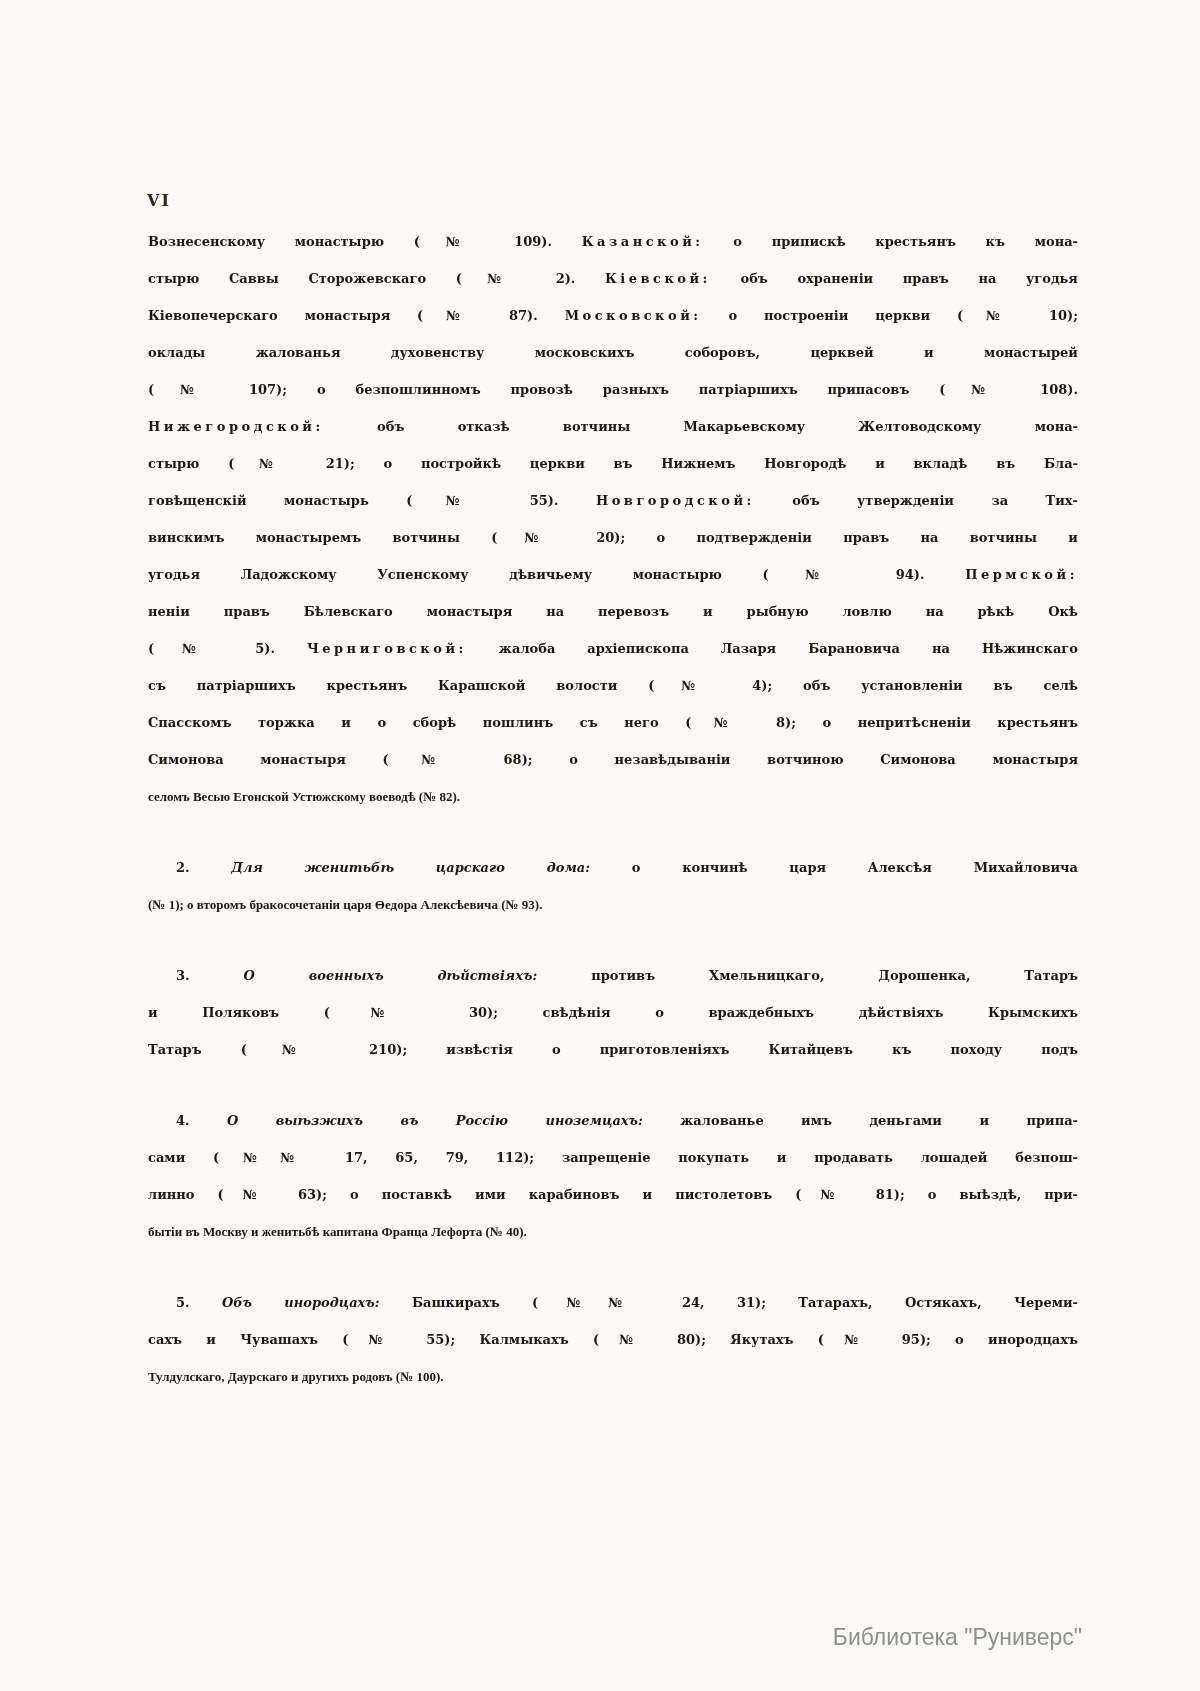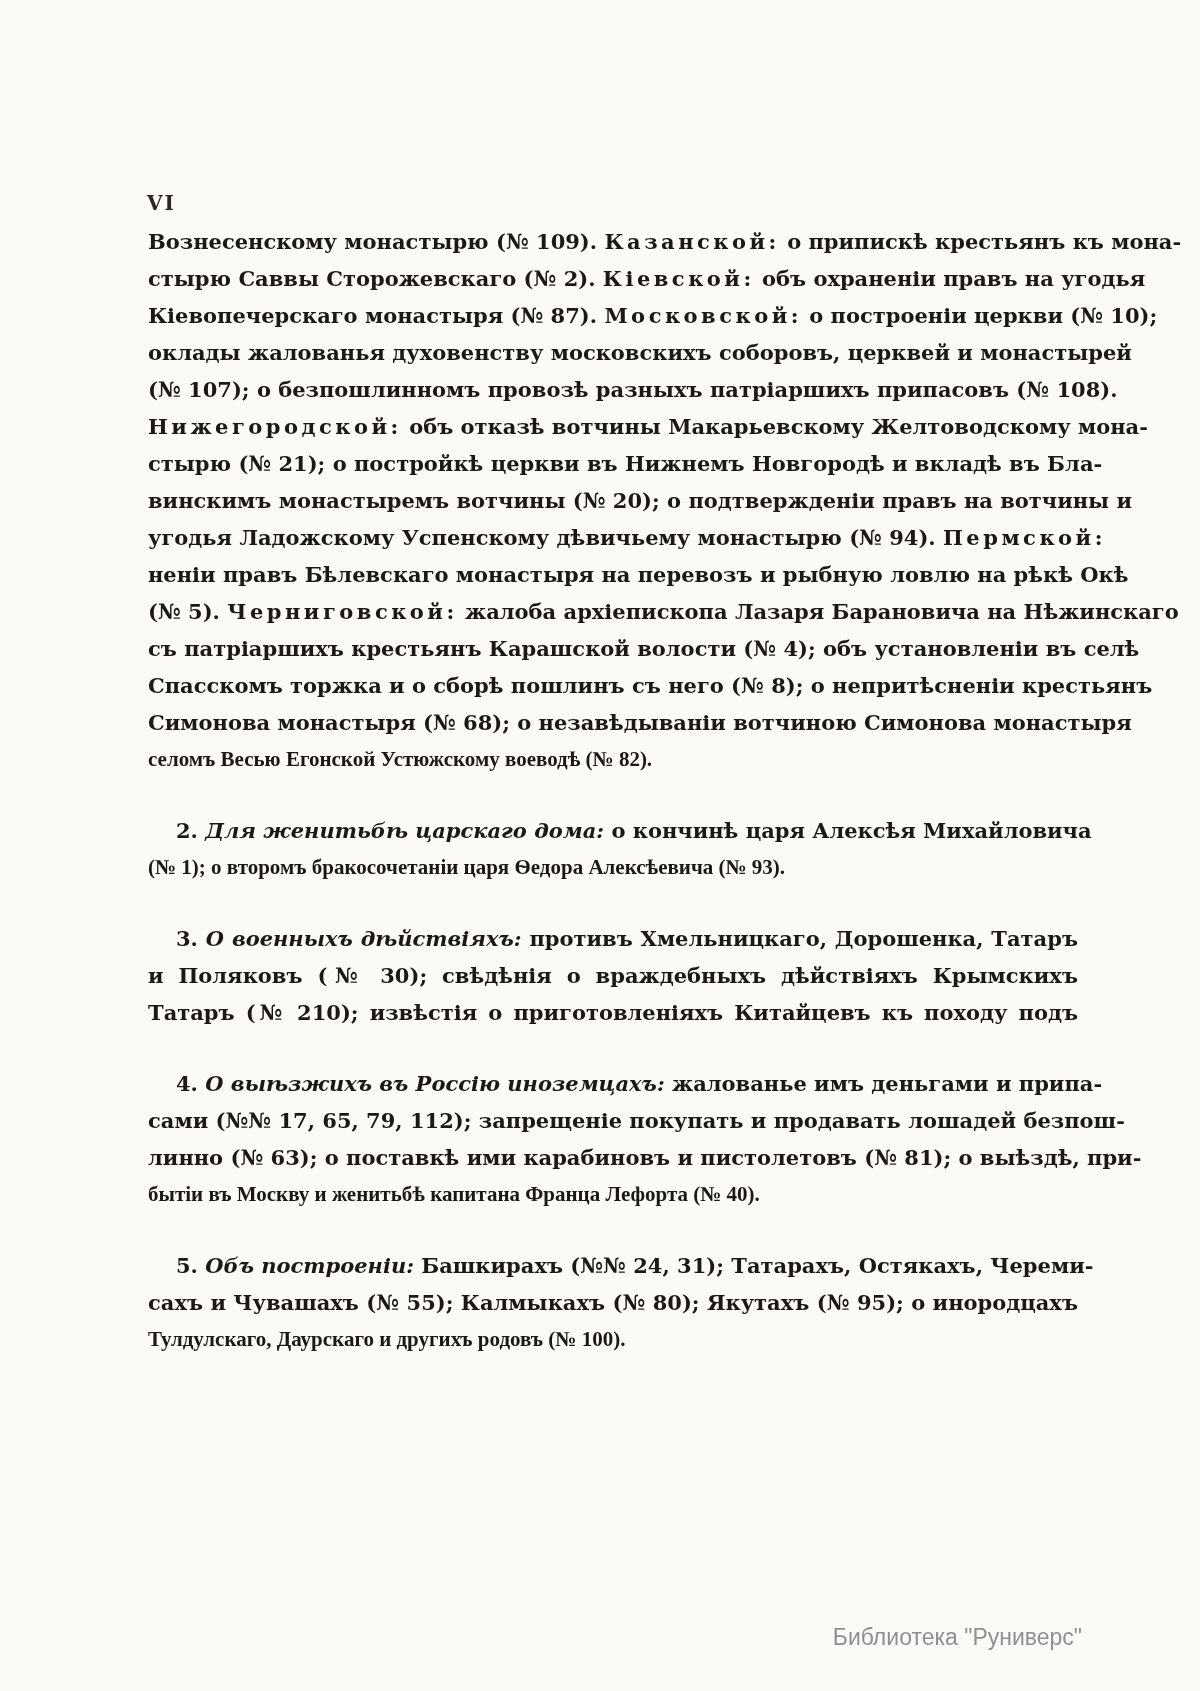--- a/index.html
+++ b/index.html
@@ -8,26 +8,26 @@
     background: #fbfaf7;
     font-family: "DejaVu Serif", serif;
     position: relative;
     overflow: hidden;
   }
   .page {
     position: absolute; inset: 0;
   }
   .page-num {
     position: absolute; left: 147px; top: 191px;
-    font-size: 20px; font-weight: 700; letter-spacing: 2px;
+    font-size: 16px; font-weight: 700; letter-spacing: 2px;
     color: #2b2722;
   }
   .content {
     position: absolute; left: 148px; top: 223px; width: 930px;
-    font-size: 21px; font-weight: 700; line-height: 37px;
+    font-size: 13px; font-weight: 700; line-height: 37px;
     color: #1c1914;
     text-rendering: optimizeLegibility;
   }
   .para { margin: 0; }
   .para.numbered { margin-top: 34px; }
   .line {
     height: 37px;
     text-align: justify;
     text-align-last: justify;
     text-justify: inter-word;
@@ -55,20 +55,21 @@
 
   <div class="content" id="content" style="color: rgb(28, 25, 20);">
       <div class="para">
         <div class="line">Вознесенскому монастырю (№ 109). <span class="g">Казанской:</span> о припискѣ крестьянъ къ мона-</div>
         <div class="line">стырю Саввы Сторожевскаго (№ 2). <span class="g">Кіевской:</span> объ охраненіи правъ на угодья</div>
         <div class="line">Кіевопечерскаго монастыря (№ 87). <span class="g">Московской:</span> о построеніи церкви (№ 10);</div>
         <div class="line">оклады жалованья духовенству московскихъ соборовъ, церквей и монастырей</div>
         <div class="line">(№ 107); о безпошлинномъ провозѣ разныхъ патріаршихъ припасовъ (№ 108).</div>
         <div class="line"><span class="g">Нижегородской:</span> объ отказѣ вотчины Макарьевскому Желтоводскому мона-</div>
         <div class="line">стырю (№ 21); о постройкѣ церкви въ Нижнемъ Новгородѣ и вкладѣ въ Бла-</div>
+        <div class="line">говѣщенскій монастырь (№ 55). <span class="g">Новгородской:</span> объ утвержденіи за Тих-</div>
         <div class="line">винскимъ монастыремъ вотчины (№ 20); о подтвержденіи правъ на вотчины и</div>
         <div class="line">угодья Ладожскому Успенскому дѣвичьему монастырю (№ 94). <span class="g">Пермской:</span></div>
         <div class="line">неніи правъ Бѣлевскаго монастыря на перевозъ и рыбную ловлю на рѣкѣ Окѣ</div>
         <div class="line">(№ 5). <span class="g">Черниговской:</span> жалоба архіепископа Лазаря Барановича на Нѣжинскаго</div>
         <div class="line">съ патріаршихъ крестьянъ Карашской волости (№ 4); объ установленіи въ селѣ</div>
         <div class="line">Спасскомъ торжка и о сборѣ пошлинъ съ него (№ 8); о непритѣсненіи крестьянъ</div>
         <div class="line">Симонова монастыря (№ 68); о незавѣдываніи вотчиною Симонова монастыря</div>
         <div class="line last">селомъ Весью Егонской Устюжскому воеводѣ (№ 82).</div>
       </div>
       <div class="para numbered">
@@ -80,20 +81,20 @@
         <div class="line">и Поляковъ (№ 30); свѣдѣнія о враждебныхъ дѣйствіяхъ Крымскихъ</div>
         <div class="line">Татаръ (№ 210); извѣстія о приготовленіяхъ Китайцевъ къ походу подъ</div>
       </div>
       <div class="para numbered">
         <div class="line indent"><span class="b">4.</span> <span class="i">О выѣзжихъ въ Россію иноземцахъ:</span> жалованье имъ деньгами и припа-</div>
         <div class="line">сами (№№ 17, 65, 79, 112); запрещеніе покупать и продавать лошадей безпош-</div>
         <div class="line">линно (№ 63); о поставкѣ ими карабиновъ и пистолетовъ (№ 81); о выѣздѣ, при-</div>
         <div class="line last">бытіи въ Москву и женитьбѣ капитана Франца Лефорта (№ 40).</div>
       </div>
       <div class="para numbered">
-        <div class="line indent"><span class="b">5.</span> <span class="i">Объ построеніи:</span> Башкирахъ (№№ 24, 31); Татарахъ, Остякахъ, Череми-</div>
+        <div class="line indent"><span class="b">5.</span> <span class="i">Объ инородцахъ:</span> Башкирахъ (№№ 24, 31); Татарахъ, Остякахъ, Череми-</div>
         <div class="line">сахъ и Чувашахъ (№ 55); Калмыкахъ (№ 80); Якутахъ (№ 95); о инородцахъ</div>
         <div class="line last">Тулдулскаго, Даурскаго и другихъ родовъ (№ 100).</div>
       </div>
     </div>
 
   <div class="watermark" style="color: rgb(143, 143, 141);">Библиотека "Руниверс"</div>
 </div>
 
 </body></html>

